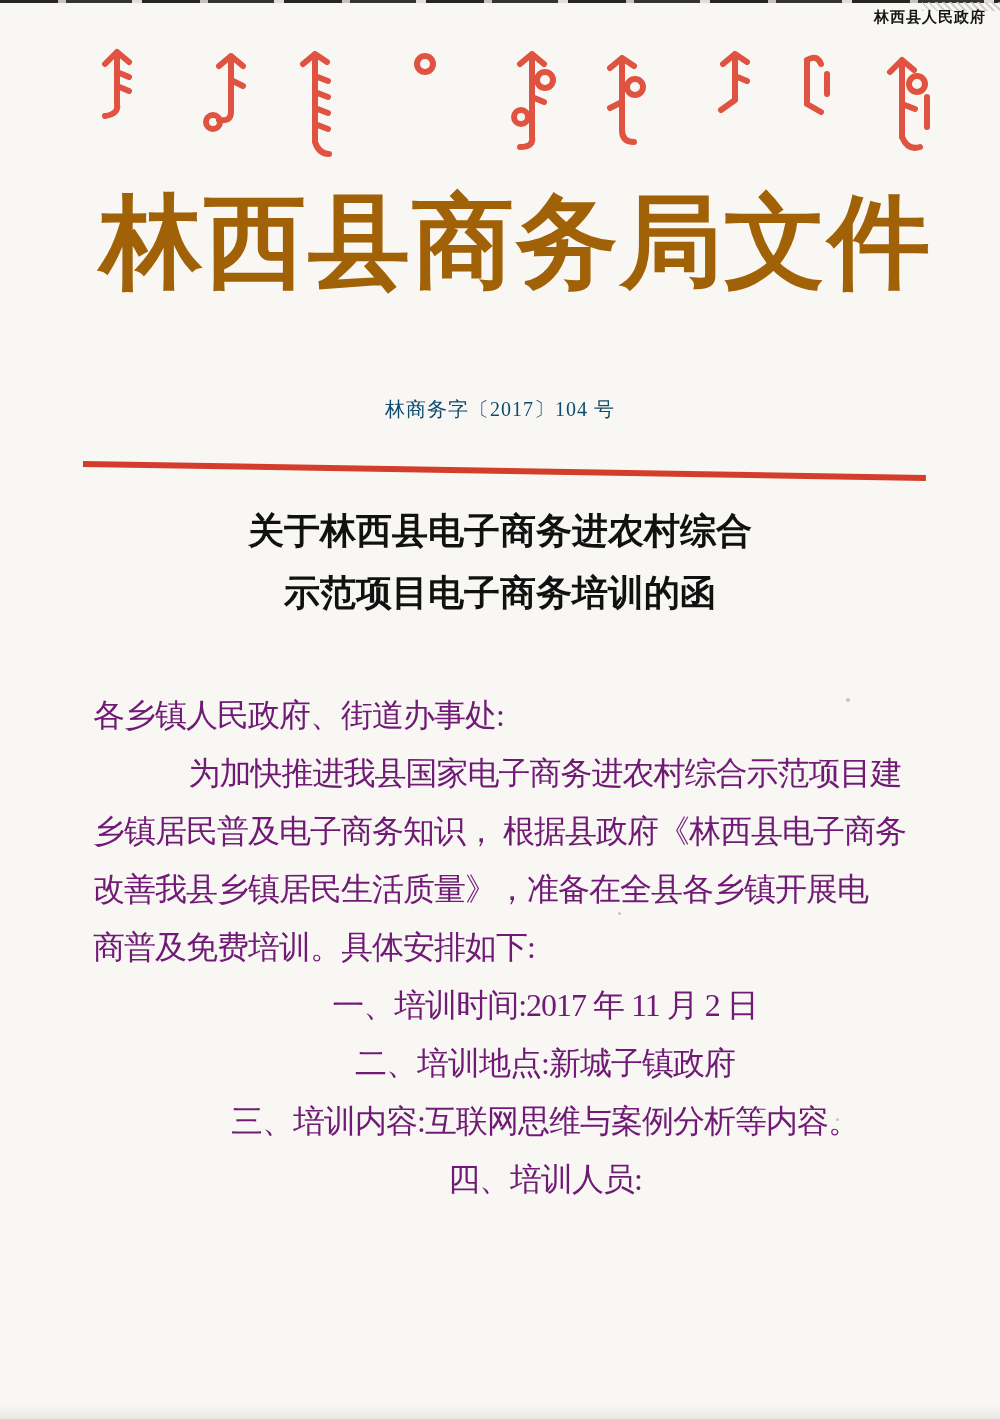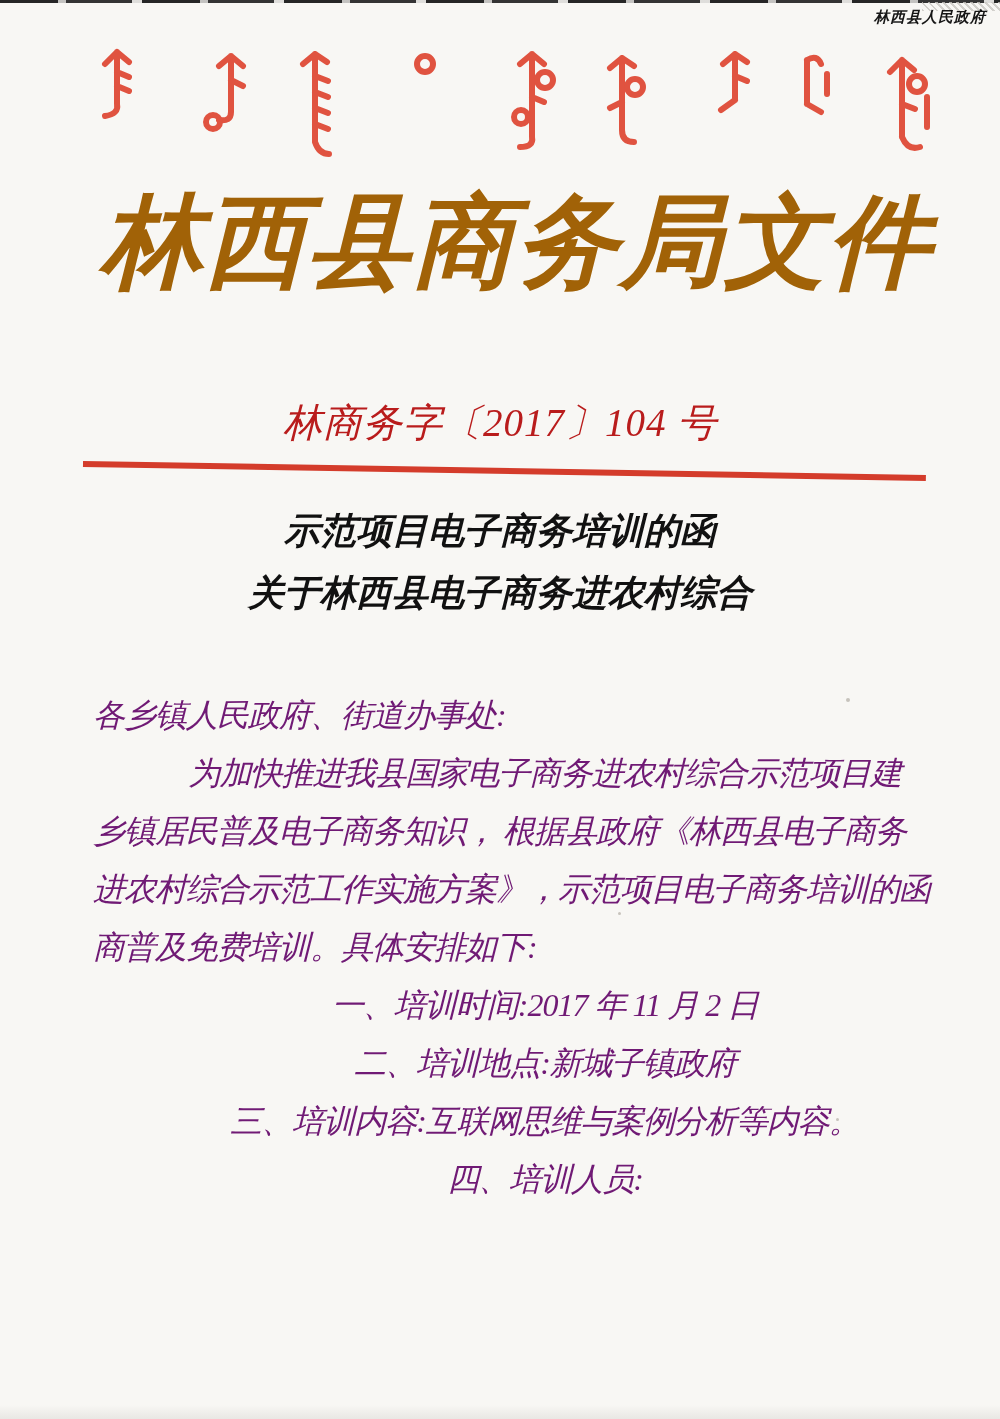--- a/index.html
+++ b/index.html
@@ -7,21 +7,20 @@
     background:#e9e7e3;
     font-family:"Liberation Serif","DejaVu Serif",serif;
   }
   .page{
     position:relative;
     width:1000px;height:1419px;
     margin:0 auto;
     background:#f8f7f4;
     overflow:hidden;
     color:#1f1f1f;
-    font-style:italic;
   }
   
   .top-edge-artifact{
     position:absolute;top:0;left:0;width:100%;height:3px;
     background:repeating-linear-gradient(to right,
       #262626 0px 58px, rgba(38,38,38,.25) 58px 66px,
       #343434 66px 132px, rgba(38,38,38,.12) 132px 142px);
   }
   .corner-hatch{
     position:absolute;top:2px;right:0;width:78px;height:9px;
@@ -54,21 +53,21 @@
     text-align:center;
     font-size:102px;line-height:125px;font-weight:bold;
     letter-spacing:2px;
     color:#a16207;
     font-family:"Liberation Serif","DejaVu Serif",serif;
     white-space:nowrap;
   }
 
   .doc-number{
     position:absolute;left:0;top:396px;width:100%;
-    text-align:center;font-size:39px;color:#b91c1c;
+    text-align:center;font-size:20px;color:#0c4a6e;
     letter-spacing:1px;white-space:nowrap;
   }
 
   .red-rule{
     position:absolute;left:83px;top:461px;width:843px;height:6px;
     background:#d43c2b;
     transform:rotate(0.95deg);transform-origin:left center;
   }
 
   .subject{
@@ -135,29 +134,29 @@
     </g>
   </svg>
 
   <div class="agency-title">林西县商务局文件</div>
 
   <div class="doc-number">林商务字〔2017〕104 号</div>
 
   <div class="red-rule"></div>
 
   <div class="subject">
+    <div>关于林西县电子商务进农村综合</div>
     <div>示范项目电子商务培训的函</div>
-    <div>关于林西县电子商务进农村综合</div>
   </div>
 
   <div class="content">
     <div class="line">各乡镇人民政府、街道办事处:</div>
     <div class="line indent">为加快推进我县国家电子商务进农村综合示范项目建</div>
     <div class="line">乡镇居民普及电子商务知识， 根据县政府《林西县电子商务</div>
-    <div class="line">进农村综合示范工作实施方案》，示范项目电子商务培训的函</div>
+    <div class="line">改善我县乡镇居民生活质量》，准备在全县各乡镇开展电</div>
     <div class="line">商普及免费培训。具体安排如下:</div>
     <div class="line indent">一、培训时间:2017 年 11 月 2 日</div>
     <div class="line indent">二、培训地点:新城子镇政府</div>
     <div class="line indent">三、培训内容:互联网思维与案例分析等内容。</div>
     <div class="line indent">四、培训人员:</div>
   </div>
 
   <div class="bottom-shade"></div>
 </div>
 

